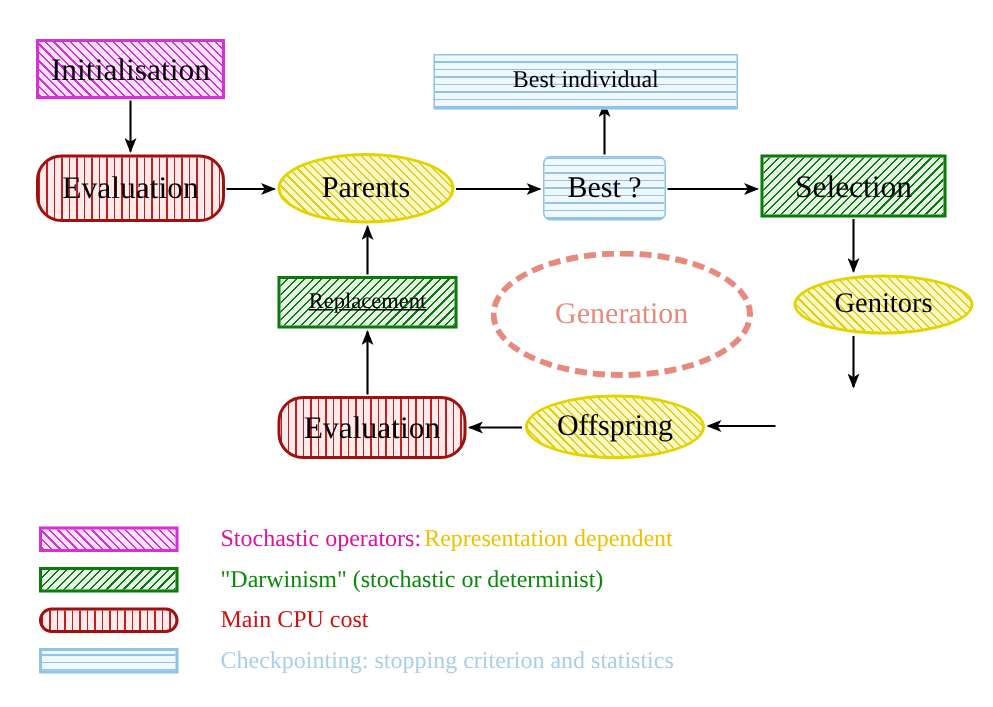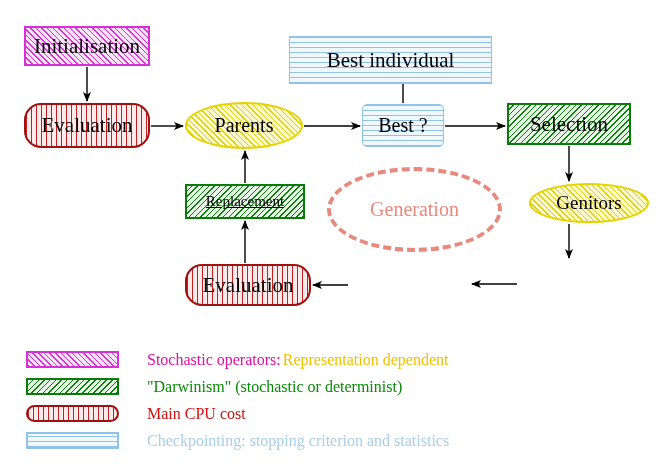--- a/index.html
+++ b/index.html
@@ -81,21 +81,21 @@
     background-image: repeating-linear-gradient(
         45deg,
         #e0cf1a 0px, #e0cf1a 1px,
         rgba(0,0,0,0) 1px, rgba(0,0,0,0) 4px);
   }
 
   
   #n-init      { left: 24px;  top: 26px;  width: 126px; height: 40px; border-width: 2px; font-size: 21px; }
   #n-eval-top  { left: 24px;  top: 103px; width: 126px; height: 45px; border-width: 2px; font-size: 21px; }
   #n-parents   { left: 185px; top: 102px; width: 118px; height: 47px; border-width: 2px; font-size: 20px; }
-  #n-best      { left: 289px; top: 36px;  width: 203px; height: 48px; border-width: 1px; font-size: 21px; }
+  #n-best      { left: 289px; top: 36px;  width: 203px; height: 37px; border-width: 1px; font-size: 16px; }
   #n-stop      { left: 362px; top: 104px; width: 82px;  height: 43px; border-width: 1px; font-size: 20px; border-radius: 5px; }
   #n-selection { left: 507px; top: 103px; width: 124px; height: 42px; border-width: 2px; font-size: 21px; }
   #n-genitors  { left: 529px; top: 183px; width: 120px; height: 40px; border-width: 2px; font-size: 19px; }
   #n-crossover { left: 519px; top: 260px; width: 117px; height: 39px; border-width: 2px; font-size: 13px; }
   #n-replace   { left: 185px; top: 184px; width: 120px; height: 35px; border-width: 2px; font-size: 15px; text-decoration: underline; }
   #n-eval-bot  { left: 185px; top: 264px; width: 126px; height: 42px; border-width: 2px; font-size: 21px; }
   #n-offspring { left: 350px; top: 263px; width: 120px; height: 43px; border-width: 2px; font-size: 20px; }
 
   
   #n-generation {
@@ -209,20 +209,23 @@
 
   <div class="node rect fill-green" id="n-selection">
     <span class="lbl">Selection</span>
   </div>
 
   <div class="node ell fill-yellow" id="n-genitors">
     <span class="lbl">Genitors</span>
   </div>
 
 
+  <div class="node ell fill-yellow" id="n-offspring">
+    <span class="lbl">Offspring</span>
+  </div>
 
   <div class="node rect fill-red" id="n-eval-bot">
     <span class="lbl">Evaluation</span>
   </div>
 
   <div class="node rect fill-green" id="n-replace">
     <span class="lbl">Replacement</span>
   </div>
 
   <div class="node" id="n-generation">

